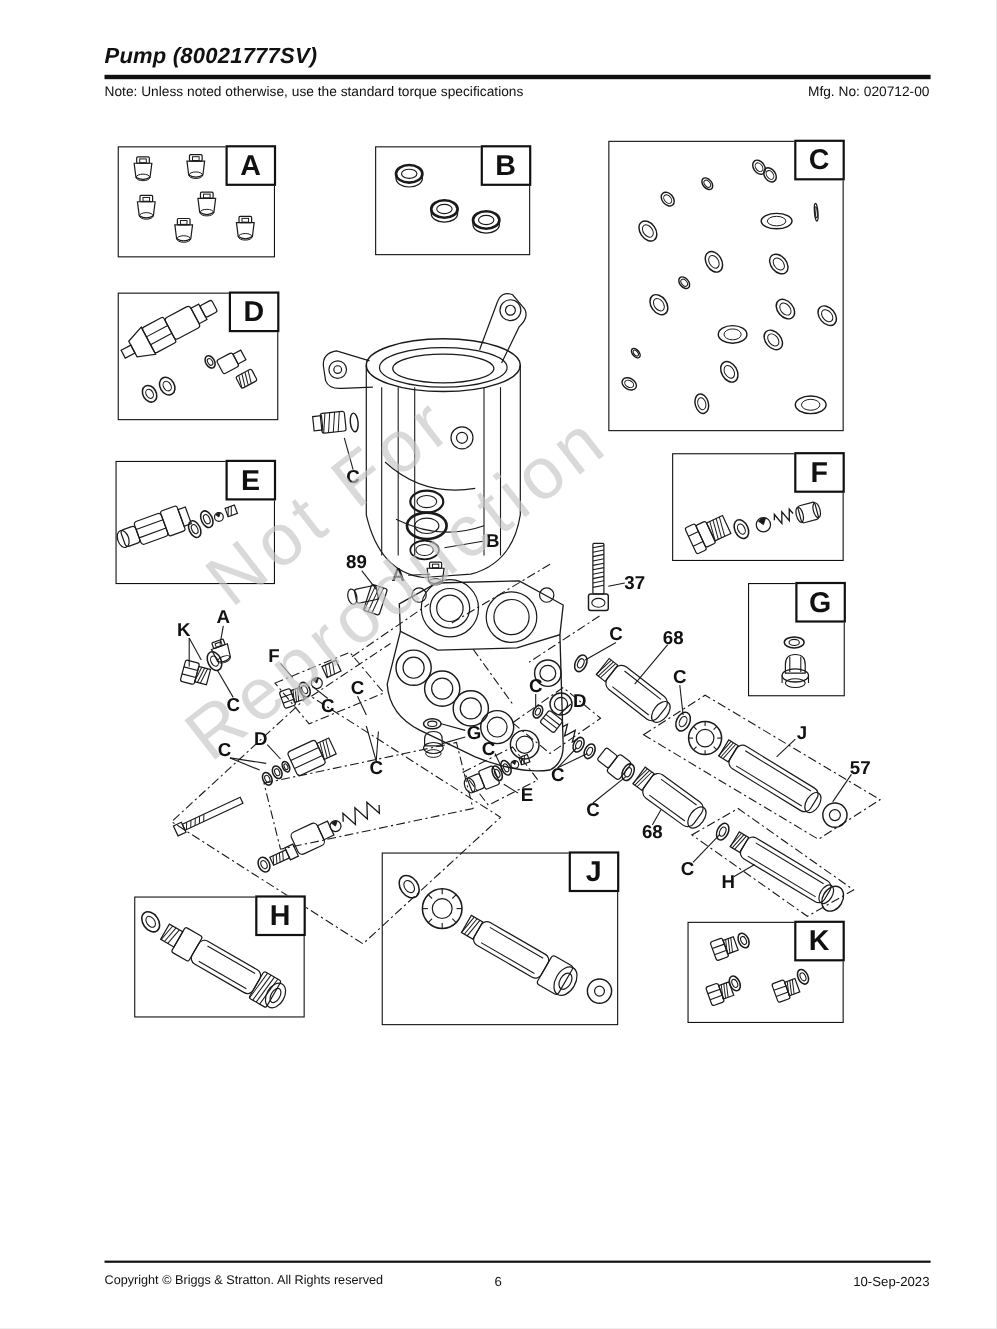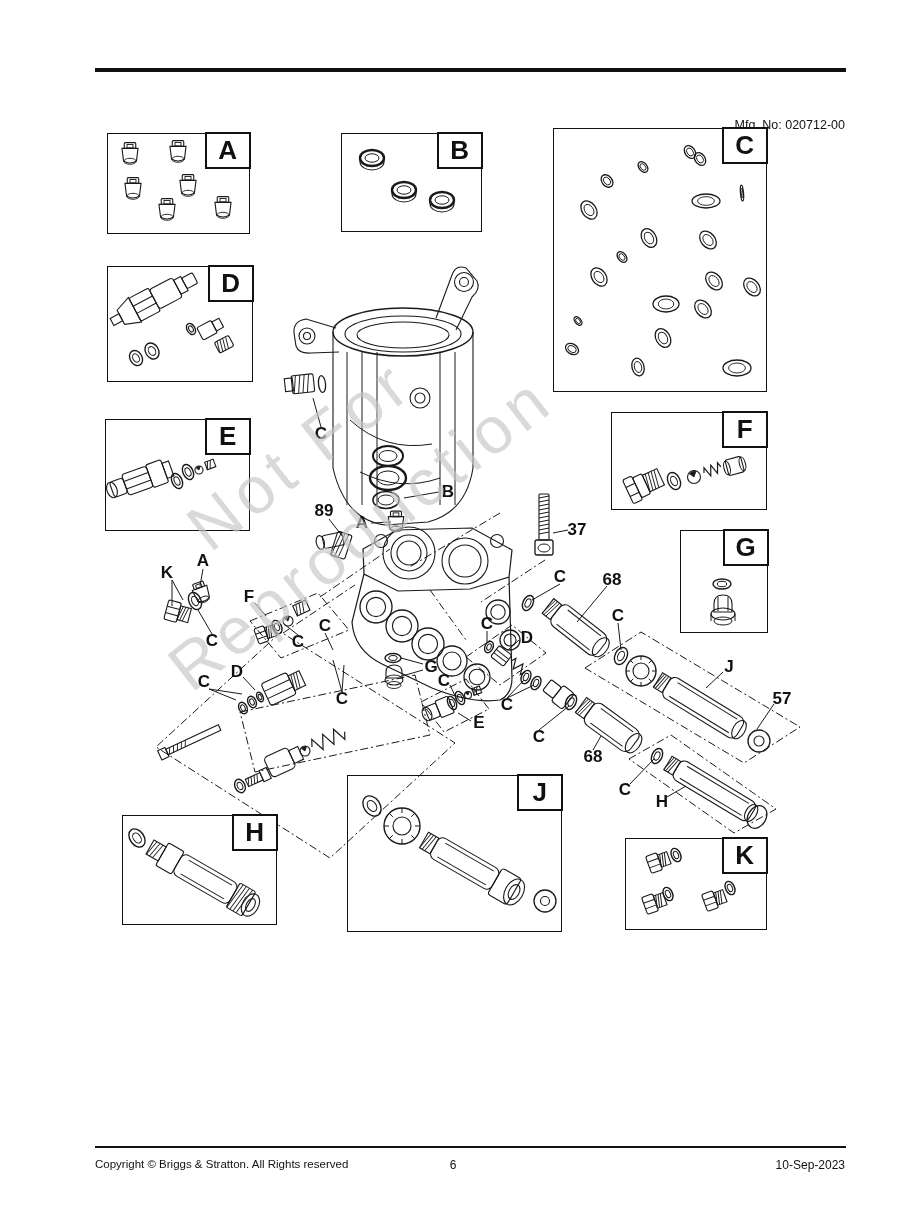--- a/index.html
+++ b/index.html
@@ -2,42 +2,44 @@
 <html><head>
 <meta charset="utf-8">
 <style>
   html,body{margin:0;padding:0;background:#e8e8e8;}
   .page{position:relative;width:906px;height:1208px;background:#ffffff;outline:1px solid #c9c9c9;
         font-family:"Liberation Sans",sans-serif;color:#111;overflow:hidden;margin:0 auto;}
   
   .title{position:absolute;left:95px;top:40px;font-size:20px;font-weight:700;font-style:italic;letter-spacing:.2px;}
   .rule-thick{position:absolute;left:95px;top:68px;width:751px;height:4px;background:#111;}
   .note{position:absolute;left:95px;top:76px;font-size:12.5px;}
-  .mfg{position:absolute;right:61px;top:76px;font-size:12.5px;text-align:right;margin-top:42px;}
+  .mfg{position:absolute;right:61px;top:76px;font-size:12.5px;text-align:right;}
   
   .rule-foot{position:absolute;left:95px;top:1146px;width:751px;height:2px;background:#111;}
   .foot-left{position:absolute;left:95px;top:1158px;font-size:11.5px;}
   .foot-page{position:absolute;left:0;top:1158px;width:906px;text-align:center;font-size:12px;}
   .foot-date{position:absolute;right:61px;top:1158px;font-size:12px;}
   
   #art{position:absolute;left:0;top:0;width:906px;height:1208px;z-index:1;}
   .box{position:absolute;border:1.7px solid #111;background:transparent;z-index:2;}
   .tab{position:absolute;top:-1.7px;right:-1.7px;width:42px;height:33px;border:2.6px solid #111;background:#fff;
        display:flex;align-items:center;justify-content:center;font-size:26px;font-weight:700;}
   .callout{position:absolute;z-index:3;transform:translate(-50%,-50%);font-size:17px;font-weight:700;color:#111;white-space:nowrap;}
   .watermark{position:absolute;left:10px;top:395px;width:640px;z-index:4;pointer-events:none;
              transform:rotate(-38deg);transform-origin:50% 50%;text-align:center;
              font-size:66px;letter-spacing:6px;line-height:1.5;color:#c6c6c6;opacity:.65;}
 </style>
 </head>
 <body>
 
 <div class="page">
 
+  <div class="title">Pump (80021777SV)</div>
   <div class="rule-thick"></div>
+  <div class="note">Note: Unless noted otherwise, use the standard torque specifications</div>
   <div class="mfg">Mfg. No: 020712-00</div>
 
   <svg id="art" viewBox="0 0 906 1208">
       <g transform="translate(130 153) rotate(0)">
         <rect x="-5.75" y="-10.35" width="11.5" height="5.75" rx="1" stroke="#1a1a1a" stroke-width="1.1" fill="none"></rect>
         <rect x="-2.9899999999999998" y="-8.51" width="5.9799999999999995" height="3.4499999999999997" rx="0" stroke="#1a1a1a" stroke-width="0.9" fill="none"></rect>
         <path d="M-8.049999999999999,-4.6 L8.049999999999999,-4.6 L6.4399999999999995,8.049999999999999 Q0,12.075 -6.4399999999999995,8.049999999999999 Z" stroke="#1a1a1a" stroke-width="1.1" fill="none"></path>
         <ellipse cx="0" cy="8.28" rx="6.21" ry="2.9899999999999998" transform="rotate(0 0 8.28)" stroke="#1a1a1a" stroke-width="0.9" fill="none"></ellipse>
       </g>
       <g transform="translate(178 151) rotate(0)">

